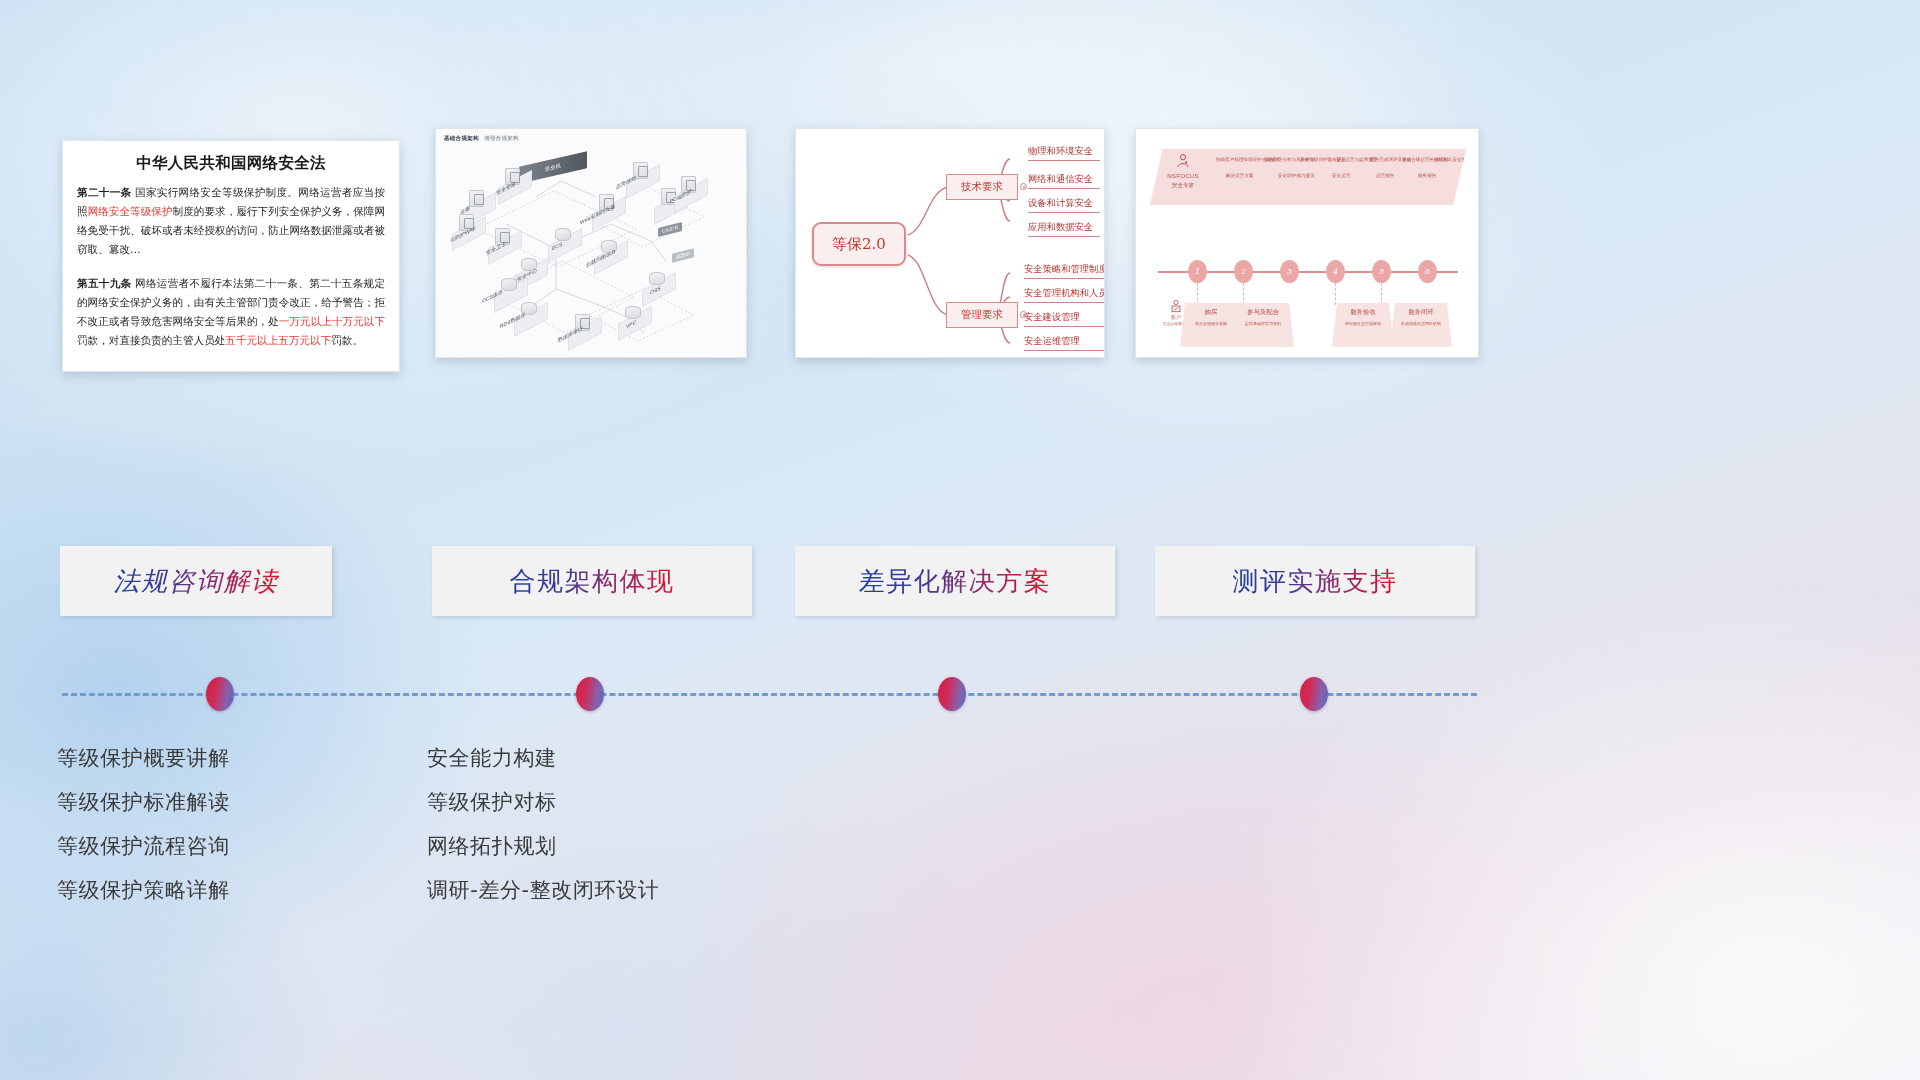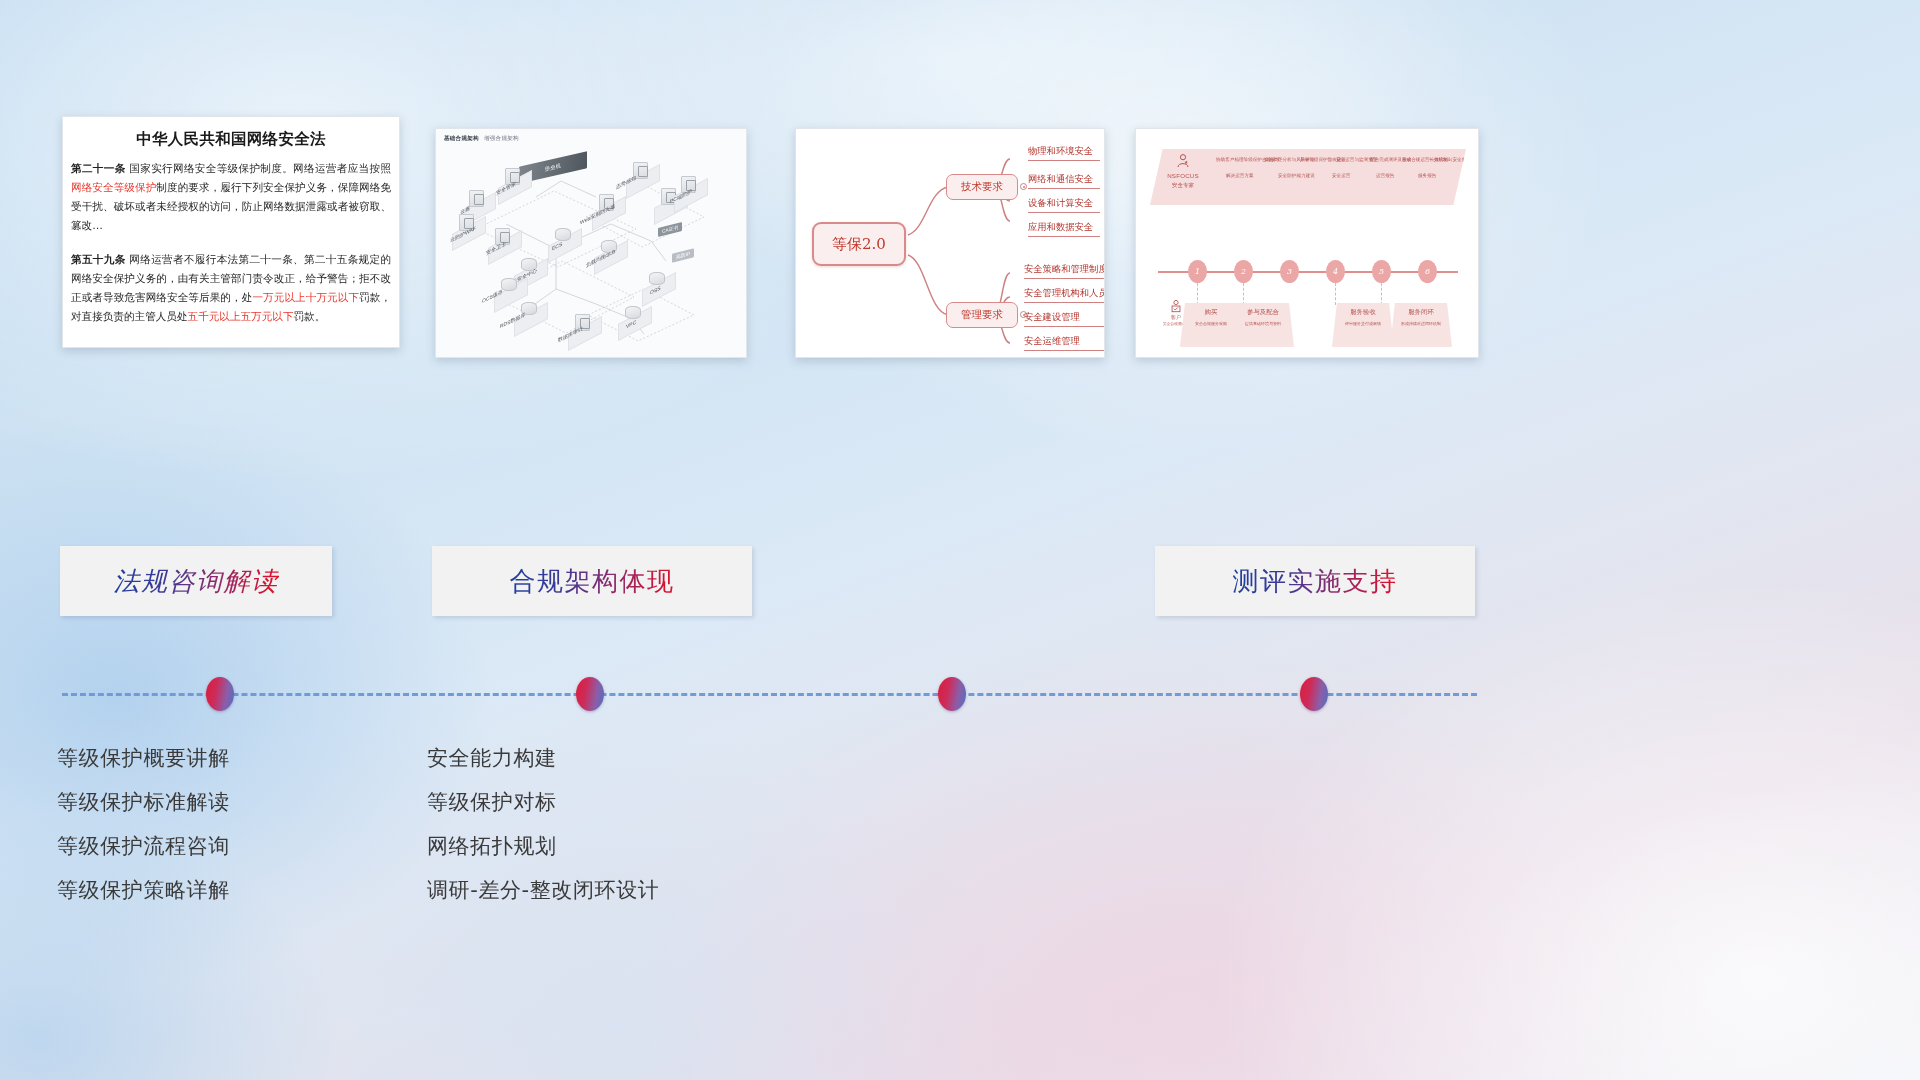--- a/index.html
+++ b/index.html
@@ -30,21 +30,21 @@
   #stage { position: absolute; inset: 0; }
 
   
   .card {
     position: absolute;
     background: #ffffff;
     border: 1px solid #e2e6ea;
     box-shadow: 0 3px 9px rgba(60,80,110,0.22);
     overflow: hidden;
   }
-  .card-1 { left: 62px;  top: 116px; width: 338px; height: 232px; padding: 12px 8px 8px; }
+  .card-1 { left: 62px;  top: 140px; width: 338px; height: 232px; padding: 12px 14px 8px; }
   .card-2 { left: 435px; top: 128px; width: 312px; height: 230px; }
   .card-3 { left: 795px; top: 128px; width: 310px; height: 230px; }
   .card-4 { left: 1135px;top: 128px; width: 344px; height: 230px; }
 
   
   .law-title {
     text-align: center; font-size: 15.5px; font-weight: bold;
     color: #1a1a1a; letter-spacing: .3px; margin-bottom: 9px;
     font-family: "DejaVu Sans", sans-serif;
   }
@@ -79,21 +79,21 @@
                transform: skewY(-26deg); left:-2px; top:6px; }
   .chip { position:absolute; background:#8d949c; color:#fff; font-size:4.8px;
           padding:1.4px 4px; border-radius:1px; white-space:nowrap; transform:skewY(-14deg);}
   .chip.light{ background:#b9bec5; }
   .arch line, .arch path { stroke:#b9c0c8; stroke-width:.6; fill:none; }
 
   
   .mind { position:relative; width:100%; height:100%; background:#fff; }
   .mnode {
     position:absolute; border:1.4px solid #d98b8b; background:#fbeeee;
-    border-radius:7px; color:#c0392b; display:flex; align-items:center;
+    border-radius:0; color:#c0392b; display:flex; align-items:center;
     justify-content:center; font-family:"DejaVu Serif", serif; white-space:nowrap;
   }
   .mroot { left:16px; top:93px; width:94px; height:44px; font-size:15px;
            border-width:2px; border-radius:9px; box-shadow:0 1px 3px rgba(190,120,120,.3);text-align:center; }
   .mbranch { width:72px; height:26px; font-size:10.5px; }
   .mleaf { position:absolute; font-size:9.3px; color:#b3322b; white-space:nowrap;
            font-family:"DejaVu Serif", serif; padding-bottom:2px;
            border-bottom:1.6px solid #cf8080; }
   .mcirc { position:absolute; width:7px; height:7px; border:1px solid #cf8080;
            border-radius:50%; background:#fff; }
@@ -422,20 +422,25 @@
   <div class="headbox hb-1">
     <div class="headbox-inner">
       <span class="ht">法规咨询解读</span>
     </div>
   </div>
   <div class="headbox hb-2">
     <div class="headbox-inner">
       <span class="ht">合规架构体现</span>
     </div>
   </div>
+  <div class="headbox hb-3">
+    <div class="headbox-inner">
+      <span class="ht">差异化解决方案</span>
+    </div>
+  </div>
   <div class="headbox hb-4">
     <div class="headbox-inner">
       <span class="ht">测评实施支持</span>
     </div>
   </div>
 
   <div class="tl-line"></div>
   <div class="tl-dot td-1"></div>
   <div class="tl-dot td-2"></div>
   <div class="tl-dot td-3"></div>

